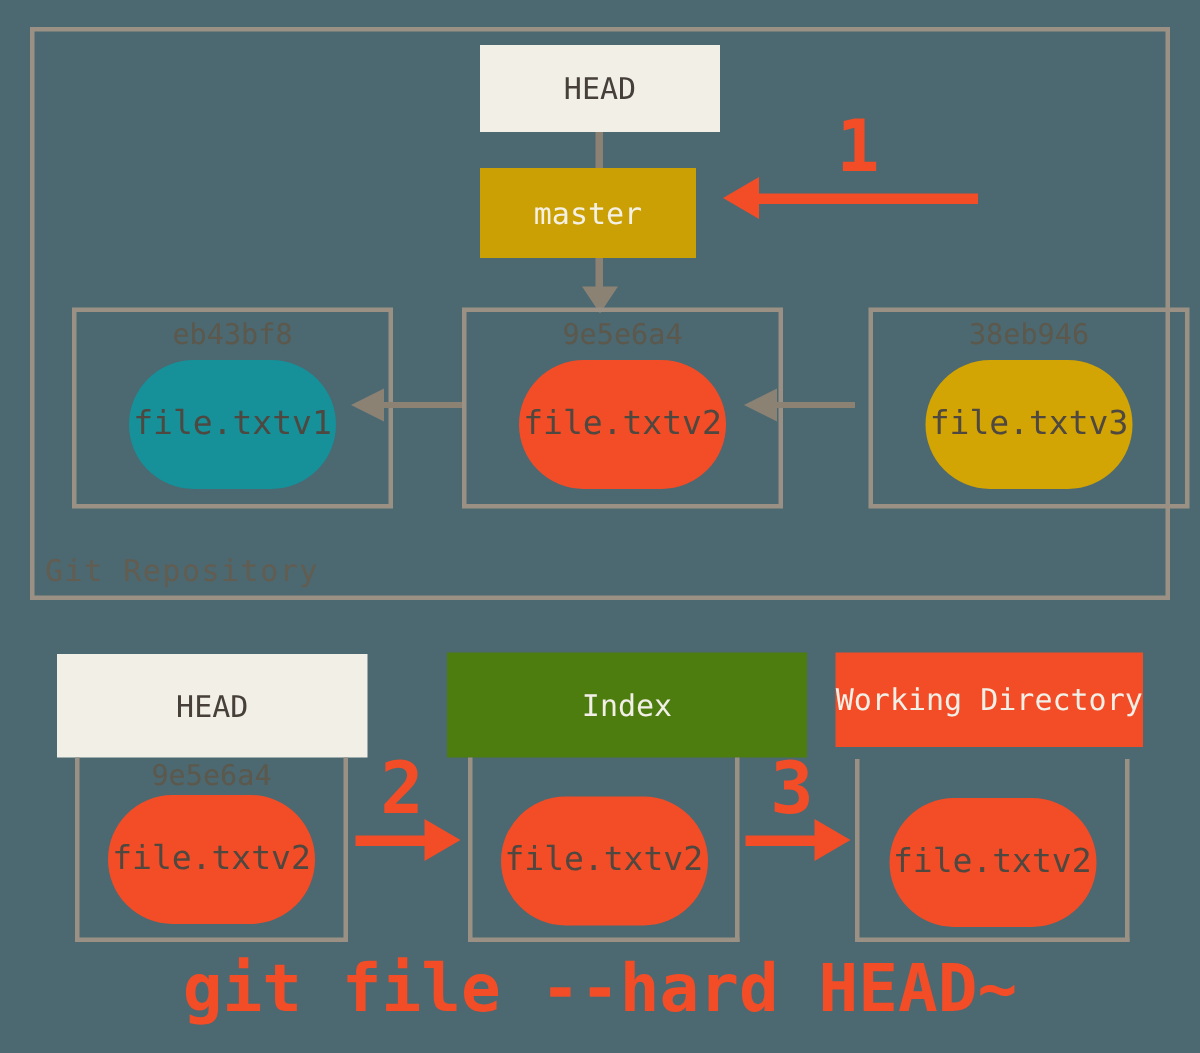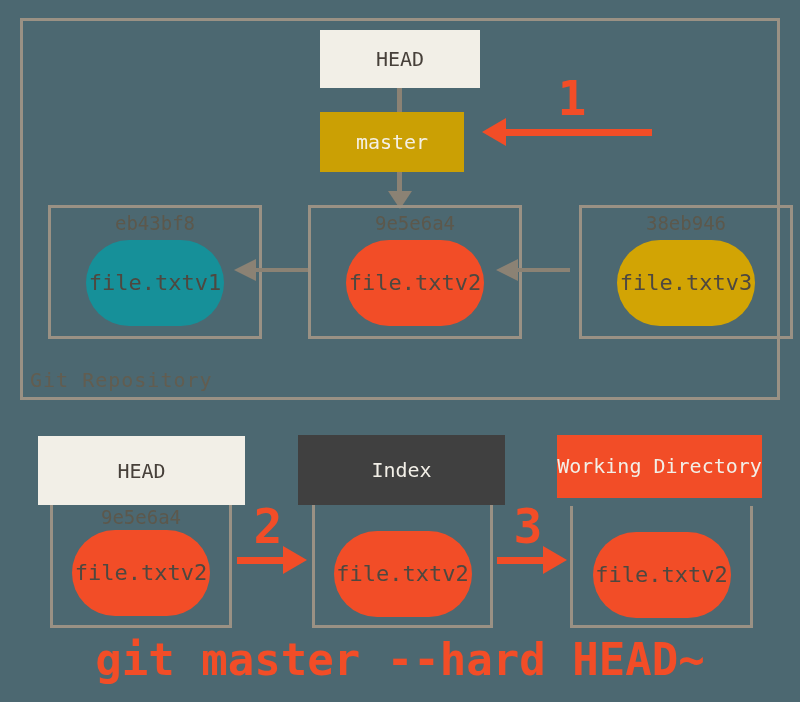--- a/index.html
+++ b/index.html
@@ -17,21 +17,21 @@
   .repo-label{
     left:30px;top:368px;font-size:20px;color:#625D50;letter-spacing:1px;
   }
   .hdr{
     box-sizing:border-box;display:flex;align-items:center;justify-content:center;
     text-align:center;font-size:20px;
   }
   .head-top{left:320px;top:30px;width:160px;height:58px;background:#F2EFE7;color:#47403A;}
   .master-box{left:320px;top:112px;width:144px;height:60px;background:#CBA004;color:#F4F0E4;}
   .head2{left:38px;top:436px;width:207px;height:69px;background:#F2EFE7;color:#47403A;}
-  .index-hdr{left:298px;top:435px;width:207px;height:70px;background:#404040;color:#F2EFE7;}
+  .index-hdr{left:298px;top:435px;width:240px;height:70px;background:#4d7c0f;color:#F2EFE7;}
   .wd-hdr{left:557px;top:435px;width:205px;height:63px;background:#F24D27;color:#F2EFE7;line-height:1.35;}
   .commit-box{
     top:205px;width:214px;height:134px;border:3px solid #9A9184;box-sizing:border-box;
     display:flex;flex-direction:column;align-items:center;
   }
   .hash{font-size:19px;color:#5C584C;margin-top:4px;}
   .oval{
     width:138px;height:86px;border-radius:43px;
     display:flex;flex-direction:row;align-items:center;justify-content:center;
     font-size:22px;color:#4E4840;line-height:1.15;flex:none;
@@ -148,13 +148,13 @@
 </div>
 
 <div class="abs step-num" style="left:244px;top:498px;">2</div>
 <div class="abs redline" style="left:237px;top:557px;width:47px;"></div>
 <div class="abs tri tri-right-red" style="left:283px;top:546px;"></div>
 
 <div class="abs step-num" style="left:504px;top:498px;">3</div>
 <div class="abs redline" style="left:497px;top:557px;width:47px;"></div>
 <div class="abs tri tri-right-red" style="left:543px;top:546px;"></div>
 
-<div class="abs command">git master --hard HEAD~</div>
+<div class="abs command">git file --hard HEAD~</div>
 
 </body></html>

